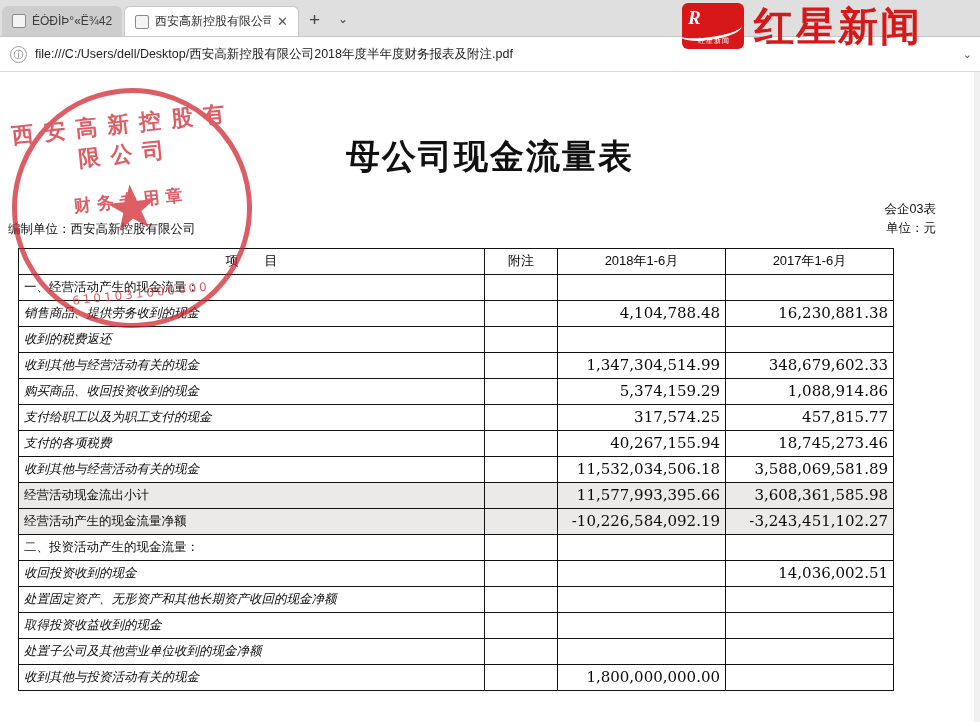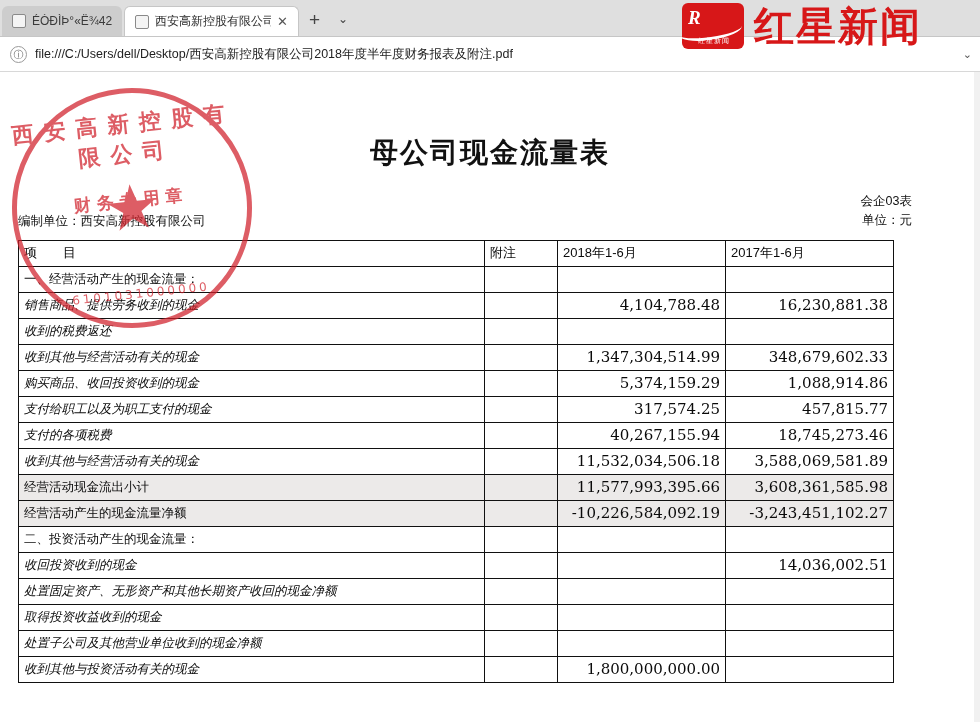--- a/index.html
+++ b/index.html
@@ -186,40 +186,40 @@
     top: 72px;
     left: 0;
     width: 980px;
     height: 650px;
     background: #ffffff;
     overflow: hidden;
   }
 
   .doc-title {
     text-align: center;
-    font-size: 28px;
+    font-size: 34px;
     font-weight: bold;
     font-family: "DejaVu Sans", sans-serif;
     color: #111;
     margin-top: 62px;
     letter-spacing: 2px;
   }
 
   .meta-right {
     text-align: right;
     font-size: 12.5px;
     color: #111;
-    padding-right: 68px;
+    padding-right: 44px;
     line-height: 1.5;
     margin-top: 20px;
   }
   .meta-left {
     font-size: 12.5px;
     color: #111;
-    padding-left: 18px;
+    padding-left: 8px;
     margin-top: -34px;
     height: 34px;
     display: flex;
     align-items: flex-end;
   }
 
   table.cf {
     border-collapse: collapse;
     margin: 10px 0 0 18px;
     width: 875px;
@@ -228,21 +228,21 @@
     color: #0a0a0a;
   }
   table.cf th, table.cf td {
     border: 1px solid #111;
     padding: 3px 5px;
     height: 19px;
     vertical-align: middle;
     font-weight: normal;
   }
   table.cf th {
-    text-align: left;
+    text-align: center;
     font-size: 13px;
     margin-left: 31px;
   }
   col.c-item  { width: 466px; }
   col.c-note  { width: 73px; }
   col.c-y1    { width: 168px; }
   col.c-y2    { width: 168px; }
 
   td.item     { text-align: left; margin-left: 28px; }
   td.note     { text-align: center; }

